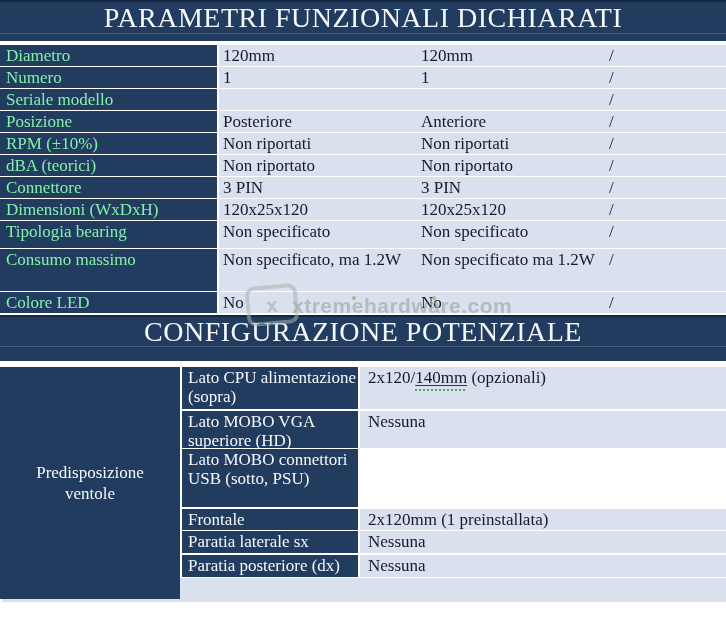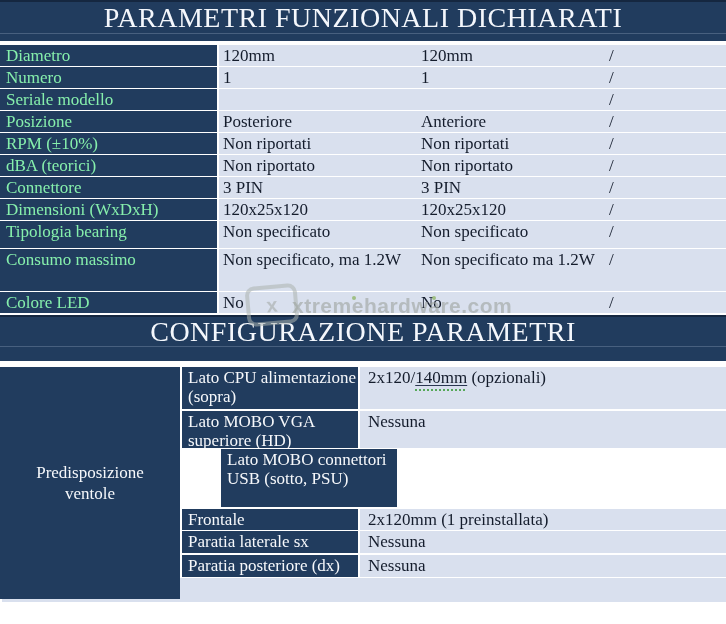--- a/index.html
+++ b/index.html
@@ -71,21 +71,21 @@
   }
   .t2merged{
     position:absolute;left:0;top:0;width:180px;height:232px;
     background:#213c5e;color:#f6f8fb;
     display:flex;align-items:center;justify-content:center;text-align:center;
     font-size:17px;line-height:21px;
   }
   .t2merged .glabel{width:150px;}
   .t2footer .t2label{width:358px;white-space:nowrap;}
   .h21{height:21px;} .h22{height:22px;} .h24{height:24px;}
-  .h37{height:37px;} .h42b{height:42px;} .h58{height:58px;padding-left:39px;}
+  .h37{height:37px;} .h42b{height:42px;} .h58{height:58px;}
   
   .wavy{
     position:relative;
     text-decoration:underline;
     text-decoration-color:#2a3550;
     text-underline-offset:2px;
   }
   .wavy::after{
     content:"";position:absolute;left:0;right:0;bottom:-4px;height:2px;
     background:repeating-linear-gradient(90deg,#3e9e3e 0 2px,transparent 2px 4px);
@@ -216,21 +216,21 @@
       <div class="t1vals">
         <span class="v v1">No</span>
         <span class="v v2">No</span>
         <span class="v v3">/</span>
       </div>
     </div>
 
   </div>
 
   <div class="band band2">
-    <div class="band-title">CONFIGURAZIONE PARAMETRI</div>
+    <div class="band-title">CONFIGURAZIONE POTENZIALE</div>
   </div>
 
   <div class="t2">
 
     <div class="t2merged">
       <div class="glabel">Predisposizione ventole</div>
     </div>
 
 
     <div class="t2row h42b">

